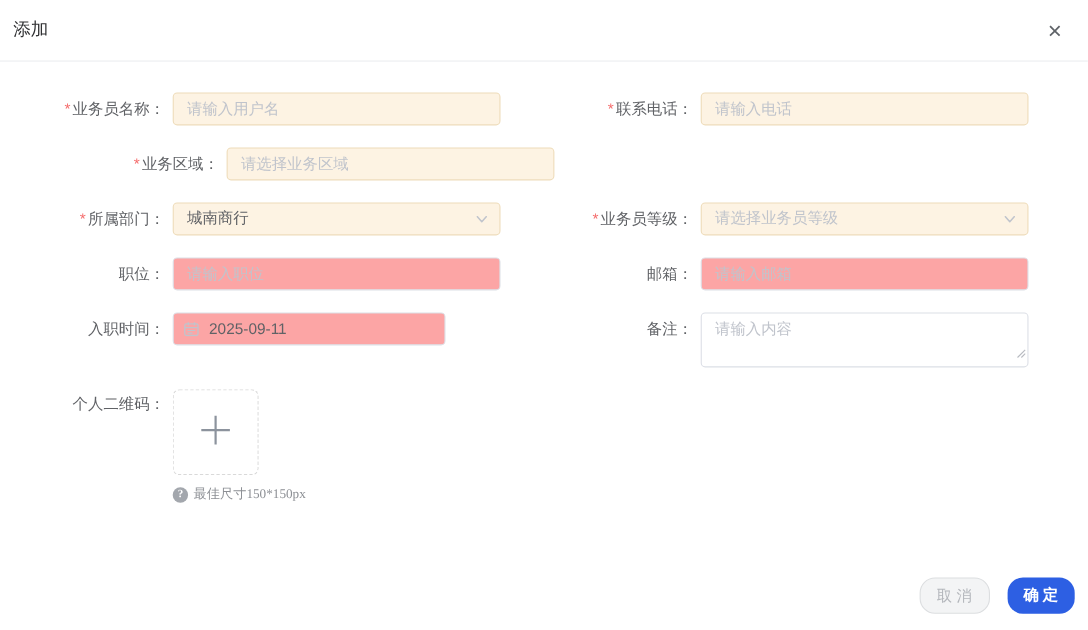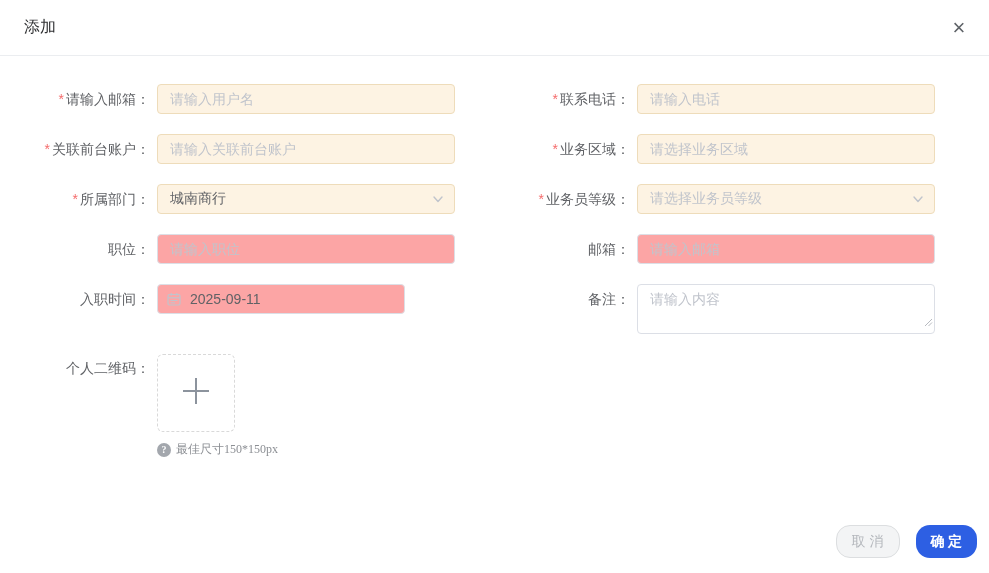--- a/index.html
+++ b/index.html
@@ -8,21 +8,21 @@
     font-family: "Liberation Sans", "DejaVu Sans", sans-serif;
     background: #ffffff;
     position: relative;
     overflow: hidden;
   }
   .dialog { position: absolute; inset: 0; background: #fff; }
 
   
   .dlg-header {
     height: 56px;
-    padding: 0 24px;
+    padding: 0 12px;
     display: flex;
     align-items: center;
     border-bottom: 1px solid #ebedf0;
     position: relative;
   }
   .dlg-title { font-size: 16px; color: #303133; }
   .dlg-close {
     position: absolute;
     right: 16px; top: 14px;
     width: 28px; height: 28px;
@@ -147,34 +147,30 @@
 
   <div class="dlg-header">
     <span class="dlg-title">添加</span>
     <button class="dlg-close">×</button>
   </div>
 
   <div class="dlg-body">
 
     <div class="form-row">
       <div class="fg fg-left warn">
-        <span class="f-label"><span class="req">*</span><span>请输入邮箱：</span></span>
+        <span class="f-label"><span class="req">*</span><span>业务员名称：</span></span>
         <input class="ipt" type="text" placeholder="请输入用户名" style="">
       </div>
       <div class="fg fg-right warn">
         <span class="f-label"><span class="req">*</span><span>联系电话：</span></span>
         <input class="ipt" type="text" placeholder="请输入电话" style="">
       </div>
     </div>
 
     <div class="form-row">
-      <div class="fg fg-left warn">
-        <span class="f-label"><span class="req">*</span><span>关联前台账户：</span></span>
-        <input class="ipt" type="text" placeholder="请输入关联前台账户" style="">
-      </div>
       <div class="fg fg-right warn">
         <span class="f-label"><span class="req">*</span><span>业务区域：</span></span>
         <input class="ipt" type="text" placeholder="请选择业务区域" style="">
       </div>
     </div>
 
     <div class="form-row">
       <div class="fg fg-left warn">
         <span class="f-label"><span class="req">*</span><span>所属部门：</span></span>
         <div class="selbox">

